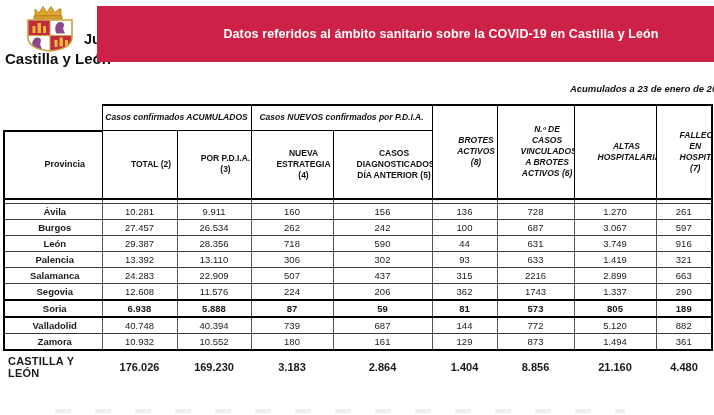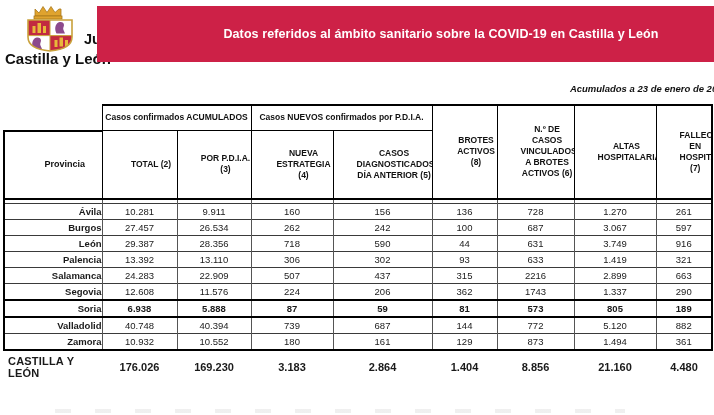--- a/index.html
+++ b/index.html
@@ -18,35 +18,35 @@
   }
   .banner span{color:var(--banner-text,#ffffff);font-weight:700;font-size:12.5px;letter-spacing:.1px;}
   .subtitle{
     position:absolute;top:83px;left:0;width:710px;text-align:right;
     font-size:9.5px;font-weight:700;font-style:italic;color:#111;margin-left:32px;
   }
   
   .table-wrap{position:absolute;left:3px;top:104px;}
   table{border-collapse:collapse;table-layout:fixed;width:708px;}
   th,td{padding:0;margin:0;text-align:center;vertical-align:middle;overflow:hidden;}
-  .gh-row th{height:24px;}
+  .gh-row th{height:24px;font-style:italic;}
   .sh-row th{height:66px;}
   .gh,.sh{font-size:8.5px;font-weight:700;line-height:1.3;border:1.5px solid #000;color:#111;}
   .sh{border-bottom:2.2px solid #000;padding-left:23px;}
   .prov-h{font-size:9px;}
   .spacer-th{border:none;background:#fff;}
   .edge-t{border-top:2.5px solid #000 !important;}
   .edge-l{border-left:2.5px solid #000 !important;margin-left:20px;}
   .edge-r{border-right:2.5px solid #000 !important;}
   tbody td{
     font-size:9.5px;height:15px;
     border-left:1px solid #555;border-right:1px solid #555;border-top:1.8px solid #3a3a3a;
   }
   tbody tr.spacer td{height:3px;border-top:none;}
-  tbody td.prov{text-align:right;padding-left:3px;font-weight:700;}
+  tbody td.prov{text-align:center;padding-left:3px;font-weight:700;}
   tbody tr.hl td{border-top:2.5px solid #000;border-bottom:2.5px solid #000;font-weight:700;}
   tbody tr.last-data td{border-bottom:2.5px solid #000;}
   tfoot td{border:none;font-weight:700;font-size:11px;height:21px;padding-top:4px;}
   tfoot td.prov{text-align:left;padding-left:4px;letter-spacing:.2px;}
   
   .footnote-clip{
     position:absolute;left:55px;top:409px;width:570px;height:4px;opacity:.55;
     background:repeating-linear-gradient(90deg,#e3e3e3 0 16px,transparent 16px 40px);
   }
 </style>

